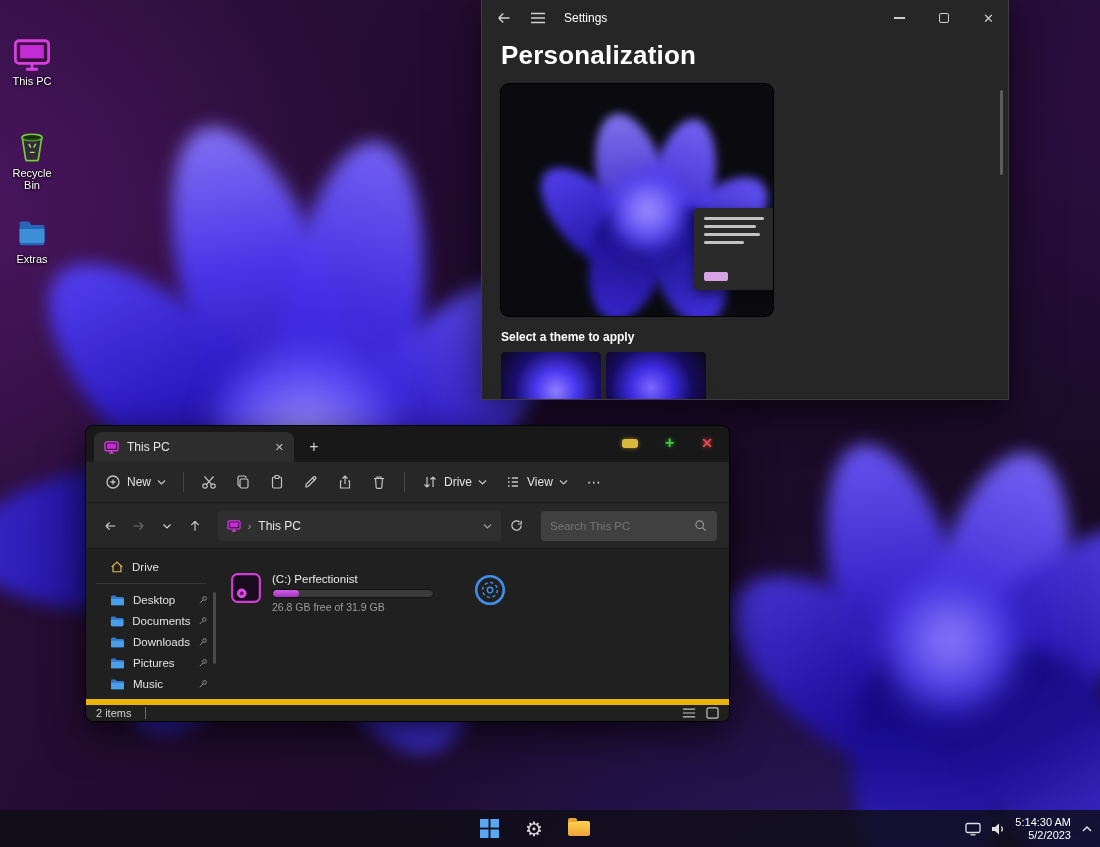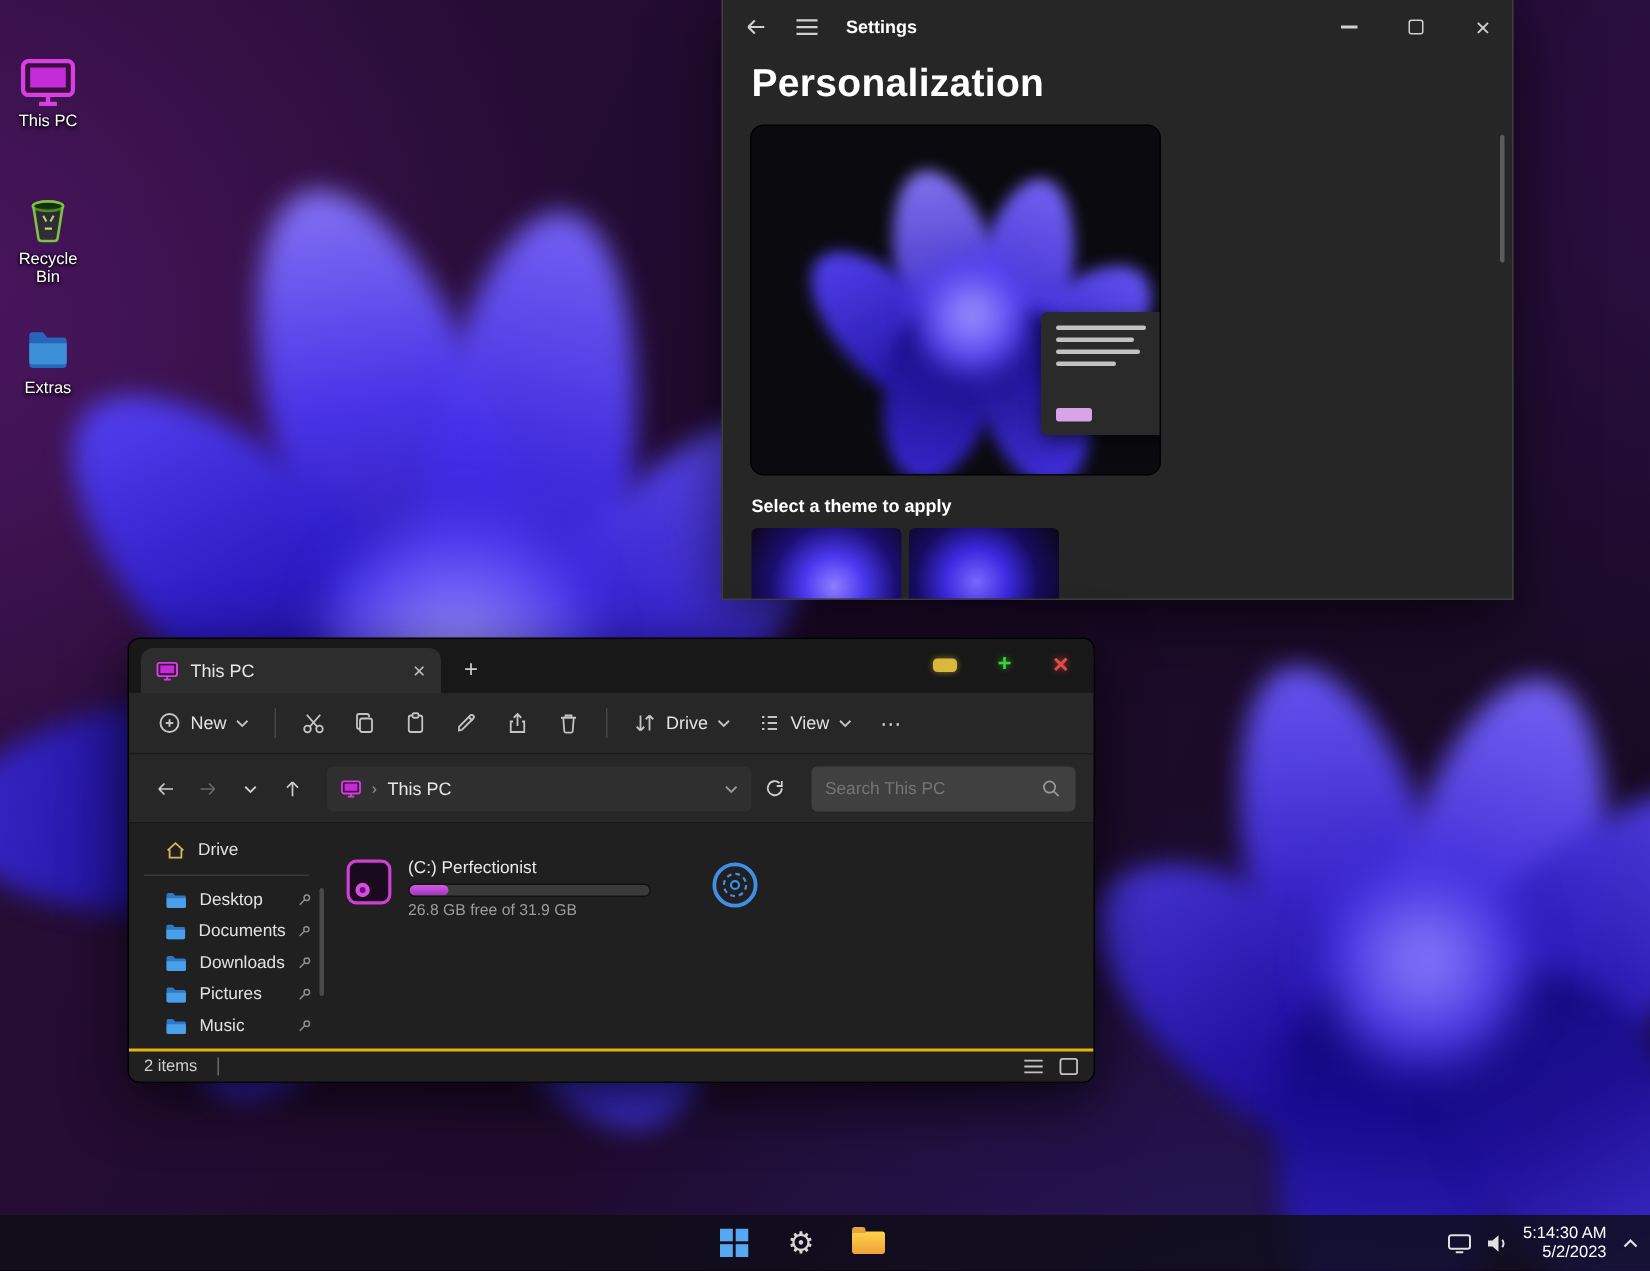--- a/index.html
+++ b/index.html
@@ -21,21 +21,21 @@
   
   .desk-icon{position:absolute;left:5px;width:54px;display:flex;flex-direction:column;
     align-items:center;gap:3px;cursor:pointer}
   .di-label{font-size:11px;color:#fff;text-shadow:0 1px 3px #000,0 0 2px #000;text-align:center;line-height:12px}
 
   
   .settings{position:absolute;left:481px;top:0;width:528px;height:400px;background:#262626;
     border:1px solid #3d3d3d;border-top:none;box-shadow:0 10px 40px rgba(0,0,0,.65);
     overflow:hidden;color:#fff}
   .s-titlebar{height:36px;display:flex;align-items:center;padding:0 14px;gap:18px}
-  .s-title{font-size:12px;font-weight:bold}
+  .s-title{font-size:12px;font-weight:normal}
   .s-caps{margin-left:auto;display:flex;gap:34px;align-items:center;color:#cfcfcf}
   .s-min{width:11px;height:1.4px;background:#cfcfcf}
   .s-max{width:10px;height:10px;border:1.4px solid #cfcfcf;border-radius:2px}
   .s-close{font-size:13px;color:#cfcfcf}
   .s-h1{font-size:26px;font-weight:bold;margin:4px 0 0 19px;letter-spacing:.2px}
   .s-card{position:absolute;left:19px;top:84px;width:272px;height:232px;background:#0b0b0f;
     border-radius:8px;overflow:hidden;box-shadow:0 0 0 1px #000}
   .s-card .petal{filter:blur(5px)}
   .mini-panel{position:absolute;left:193px;top:124px;width:84px;height:82px;background:#2a2a2a;
     border-radius:4px;box-shadow:0 4px 12px rgba(0,0,0,.55);padding:9px 10px}
@@ -84,21 +84,21 @@
   .x-main{flex:1;padding:10px 0 0 10px;overflow:hidden}
   .sec-head{display:flex;align-items:center;gap:7px;font-size:12px;color:#dcdcdc;padding-left:4px}
   .drives{display:flex;margin-top:12px;gap:38px;padding-left:4px}
   .drive{display:flex;gap:10px}
   .drive-name{font-size:11.5px;color:#eaeaea;line-height:14px}
   .drive-bar{width:162px;height:9px;background:#3a3a3a;border:1px solid #121212;border-radius:5px;
     margin:3px 0 3px 0;overflow:hidden}
   .drive-fill{height:100%;background:linear-gradient(#d45ae8,#9c36b8);border-radius:5px}
   .drive-sub{font-size:10.5px;color:#9c9c9c;line-height:13px}
   .x-status{position:absolute;left:0;right:0;bottom:0;height:22px;display:flex;align-items:center;
-    padding:0 10px;font-size:11px;color:#cfcfcf;border-top:2px solid #eab308;background:#202020}
+    padding:0 10px;font-size:11px;color:#cfcfcf;border-top:6px solid #eab308;background:#202020}
   .status-sep{width:1px;height:12px;background:#6a6a6a;margin-left:14px}
   .status-views{margin-left:auto;display:flex;gap:10px;align-items:center}
 
   
   .taskbar{position:absolute;left:0;right:0;bottom:0;height:37px;background:rgba(15,13,22,.82);}
   .tb-center{position:absolute;left:472px;top:3px;display:flex;gap:11px}
   .task-btn{width:34px;height:31px;display:flex;align-items:center;justify-content:center;border-radius:4px;cursor:pointer}
   .gear-glyph{font-size:20px;color:#d6d6d6;line-height:20px}
   .folder-ic{width:22px;height:15px;background:linear-gradient(#ffd24a,#eda33b);border-radius:2px;position:relative}
   .folder-ic:before{content:"";position:absolute;top:-3px;left:0;width:9px;height:4px;background:#e8a23a;border-radius:2px 2px 0 0}

